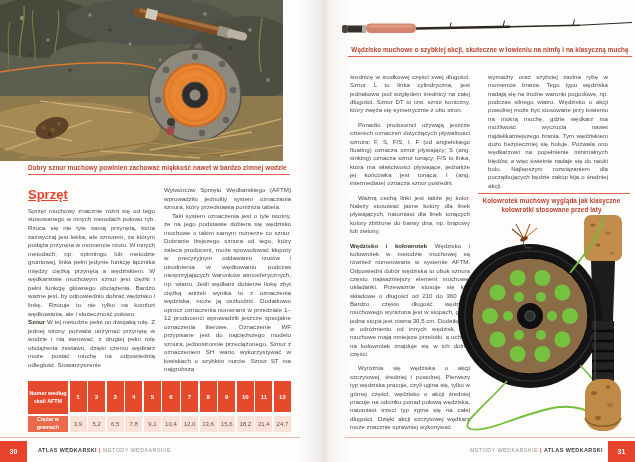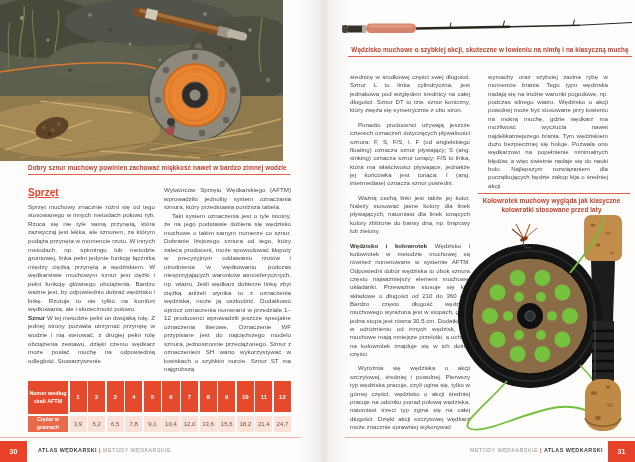--- a/index.html
+++ b/index.html
@@ -8,21 +8,21 @@
   .gutter{position:absolute;left:298px;top:0;width:52px;height:462px;pointer-events:none;
           background:linear-gradient(90deg,rgba(0,0,0,0) 0%,rgba(80,60,50,.07) 38%,rgba(80,60,50,.13) 50%,rgba(80,60,50,.05) 62%,rgba(0,0,0,0) 100%);}
   
   .photo-left{position:absolute;left:0;top:0;width:283px;height:161px;}
   .cap{color:#b8402c;font-weight:bold;font-size:6.3px;letter-spacing:.1px;}
   .cap-left{position:absolute;left:28px;top:164px;width:262px;}
   .rule{position:absolute;height:1px;background:#e2604a;}
   .rule-left-caption{left:28px;top:174px;width:262px;}
   .cols-left{position:absolute;left:28px;top:186px;width:263px;display:flex;gap:9px;}
   .col{width:127px;font-size:6.2px;line-height:1.38;color:#4d4a47;text-align:justify;}
-  .heading{font-size:10px;color:#e8432a;margin:0 0 3px 0;font-weight:bold;text-decoration:underline;}
+  .heading{font-size:13px;color:#e8432a;margin:0 0 3px 0;font-weight:bold;text-decoration:underline;}
   .col p{margin:0;}
   .gap{margin-top:6px;}
   .indent{text-indent:8px;}
   .lead{color:#38342f;font-weight:bold;}
   
   .aftm-table{position:absolute;left:28px;top:381px;width:263px;display:grid;
               grid-template-columns:40px repeat(12,1fr);gap:1.5px;}
   .aftm-table .h{background:#e64a2c;color:#fff;font-weight:bold;display:flex;align-items:center;
                  justify-content:center;font-size:6px;height:31px;}
   .aftm-table .h.lbl{font-size:5.4px;line-height:1.3;text-align:center;padding:1px;}

